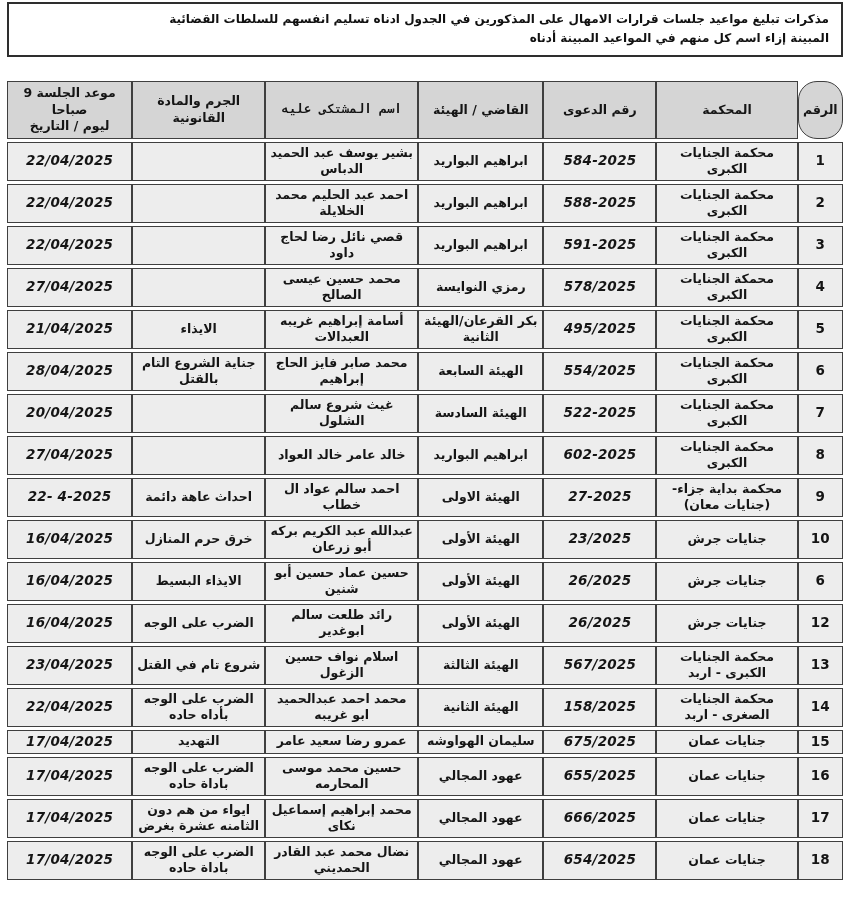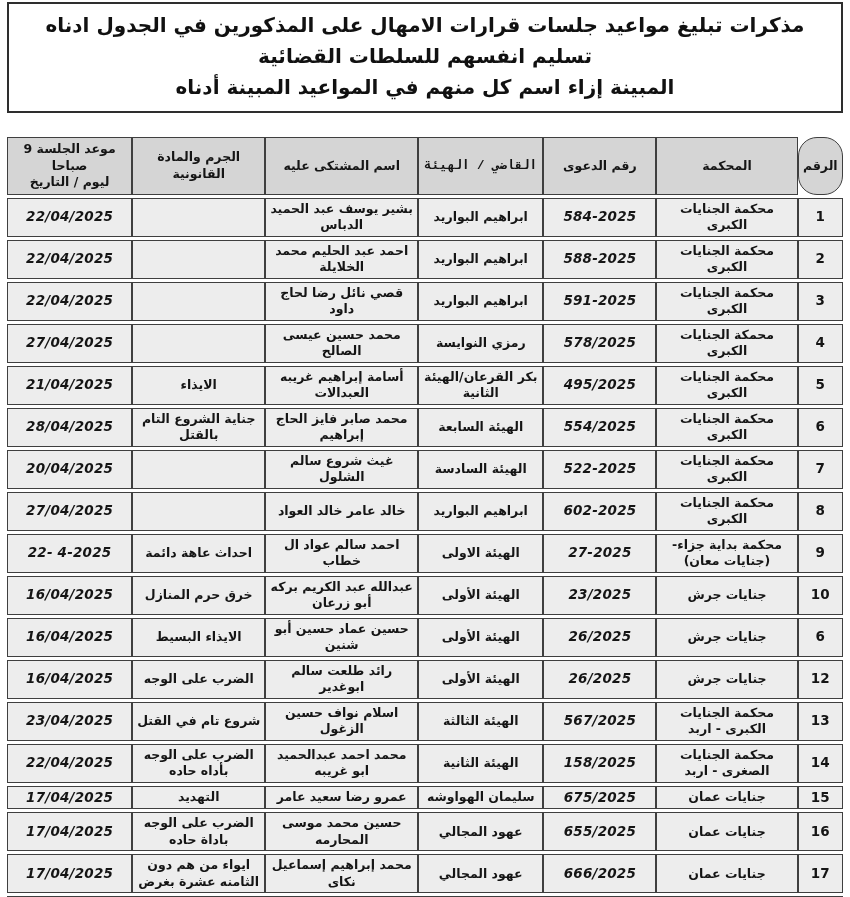--- a/index.html
+++ b/index.html
@@ -15,23 +15,22 @@
   }
   .page {
     direction: rtl;
     padding: 2px 7px 0 7px;
     box-sizing: border-box;
     width: 850px;
   }
   .title-box {
     border: 2px solid #2e2e2e;
     background: #ffffff;
-    text-align: center;
     font-weight: bold;
-    font-size: 20px;
+    font-size: 12px;
     color: #111111;
     line-height: 1.55;
     padding: 6px 12px 8px 12px;
     margin-bottom: 21px;
   }
   table.schedule {
     width: 100%;
     table-layout: fixed;
     border-collapse: separate;
     border-spacing: 0 3px;
@@ -52,22 +51,22 @@
   }
   .schedule thead th {
     background: #d5d5d5;
     height: 48px;
     font-size: 12.5px;
     padding: 3px 2px;
   }
   .col-num   { width: 5%; border-radius: 19px;   }
   .col-court { width: 17%;  }
   .col-case  { width: 13.5%; margin-left: 20px;}
-  .col-judge { width: 15%; font-family: Liberation Mono, monospace;  }
-  .col-def   { width: 18.5%;}
+  .col-judge { width: 15%;  }
+  .col-def   { width: 18.5%; font-family: Liberation Mono, monospace;}
   .col-crime { width: 16%;  }
   .col-date  { width: 15%;  }
   td.cell-case, td.cell-date {
     direction: ltr;
     font-size: 13.5px;
     letter-spacing: 0.2px;
     font-style: italic;
   }
   td.cell-num { font-size: 13.5px; }
 </style>

